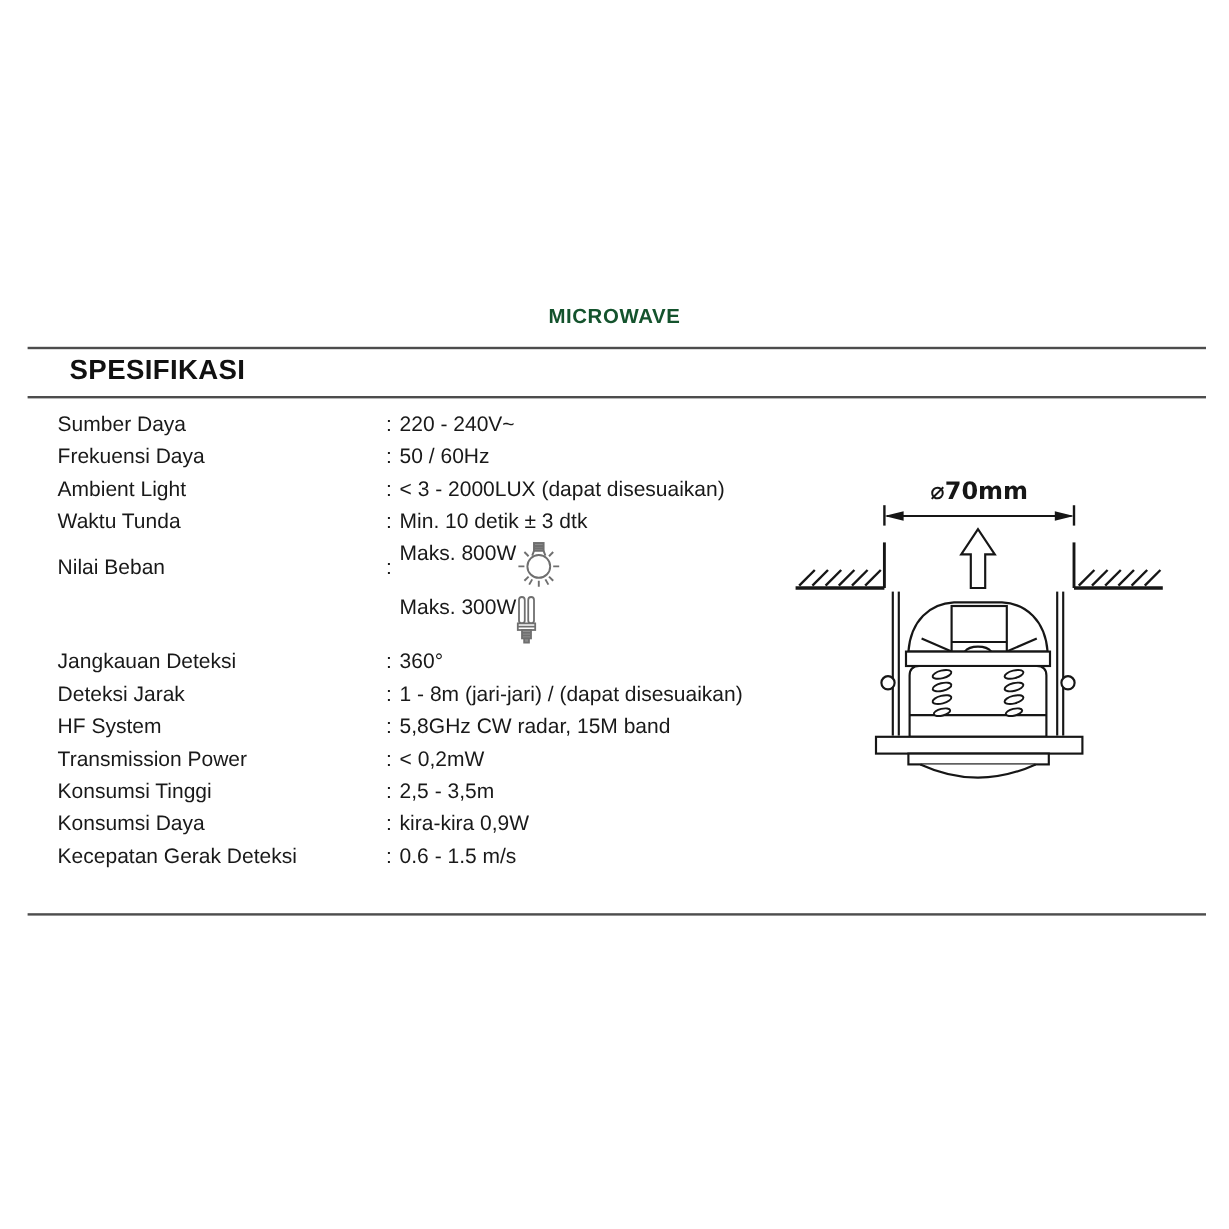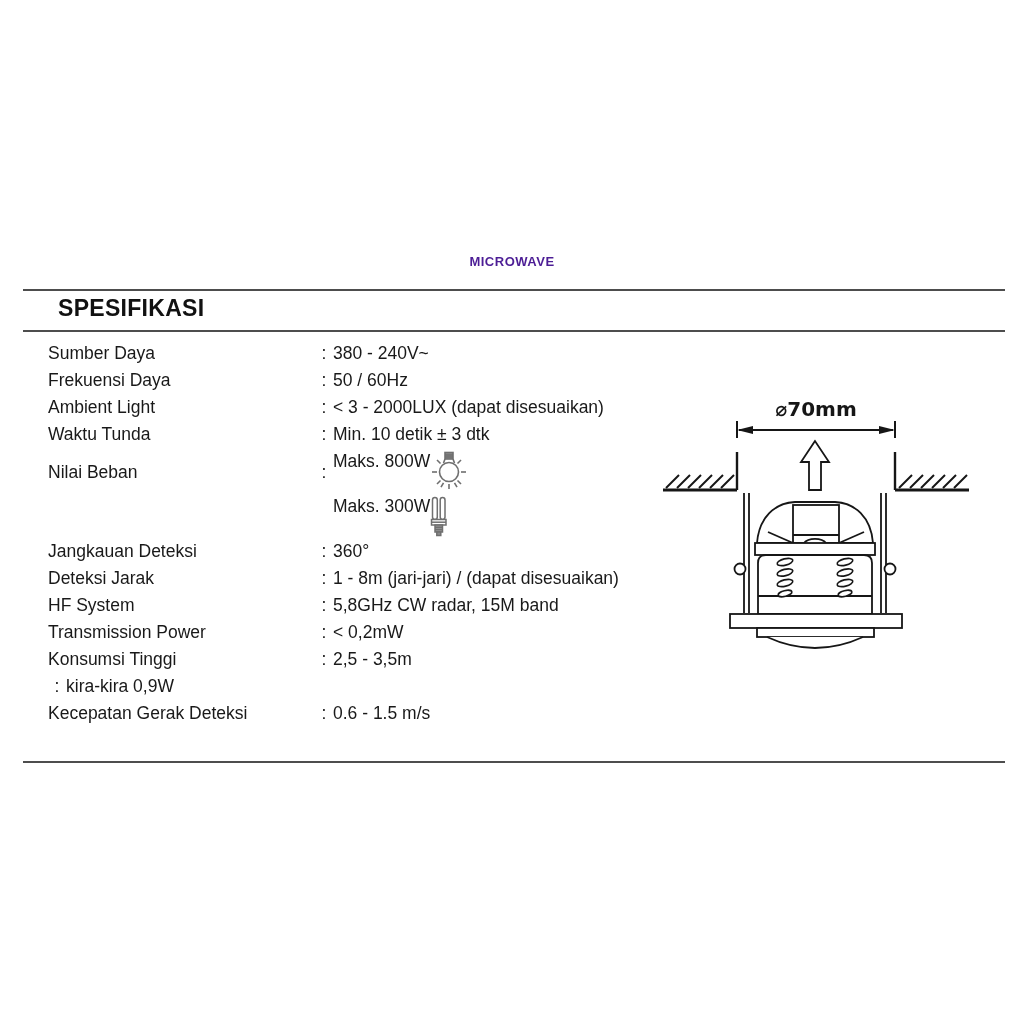--- a/index.html
+++ b/index.html
@@ -9,24 +9,24 @@
     position: relative;
     width: 1024px;
     height: 1024px;
     background: #ffffff;
     overflow: hidden;
   }
   .doc-title {
     position: absolute;
     top: 254px; left: 0; width: 1024px;
     text-align: center;
-    font-size: 13px;
+    font-size: 17px;
     font-weight: bold;
     letter-spacing: 0.5px;
-    color: #4c1d95;
+    color: #14532d;
   }
   .rule {
     position: absolute;
     left: 23px;
     width: 982px;
     height: 2px;
     background: #4d4d4d;
   }
   .rule-top { top: 289px; }
   .rule-mid { top: 330px; }
@@ -86,21 +86,21 @@
 
   <div class="section-heading">SPESIFIKASI</div>
 
   <div class="rule rule-mid"></div>
 
   <div class="spec-table">
 
     <div class="spec-row">
       <span class="spec-label">Sumber Daya</span>
       <span class="spec-colon">:</span>
-      <span class="spec-value">380 - 240V~</span>
+      <span class="spec-value">220 - 240V~</span>
     </div>
 
     <div class="spec-row">
       <span class="spec-label">Frekuensi Daya</span>
       <span class="spec-colon">:</span>
       <span class="spec-value">50 / 60Hz</span>
     </div>
 
     <div class="spec-row">
       <span class="spec-label">Ambient Light</span>
@@ -185,20 +185,21 @@
       <span class="spec-value">&lt; 0,2mW</span>
     </div>
 
     <div class="spec-row">
       <span class="spec-label">Konsumsi Tinggi</span>
       <span class="spec-colon">:</span>
       <span class="spec-value">2,5 - 3,5m</span>
     </div>
 
     <div class="spec-row">
+      <span class="spec-label">Konsumsi Daya</span>
       <span class="spec-colon">:</span>
       <span class="spec-value">kira-kira 0,9W</span>
     </div>
 
     <div class="spec-row">
       <span class="spec-label">Kecepatan Gerak Deteksi</span>
       <span class="spec-colon">:</span>
       <span class="spec-value">0.6 - 1.5 m/s</span>
     </div>
 

